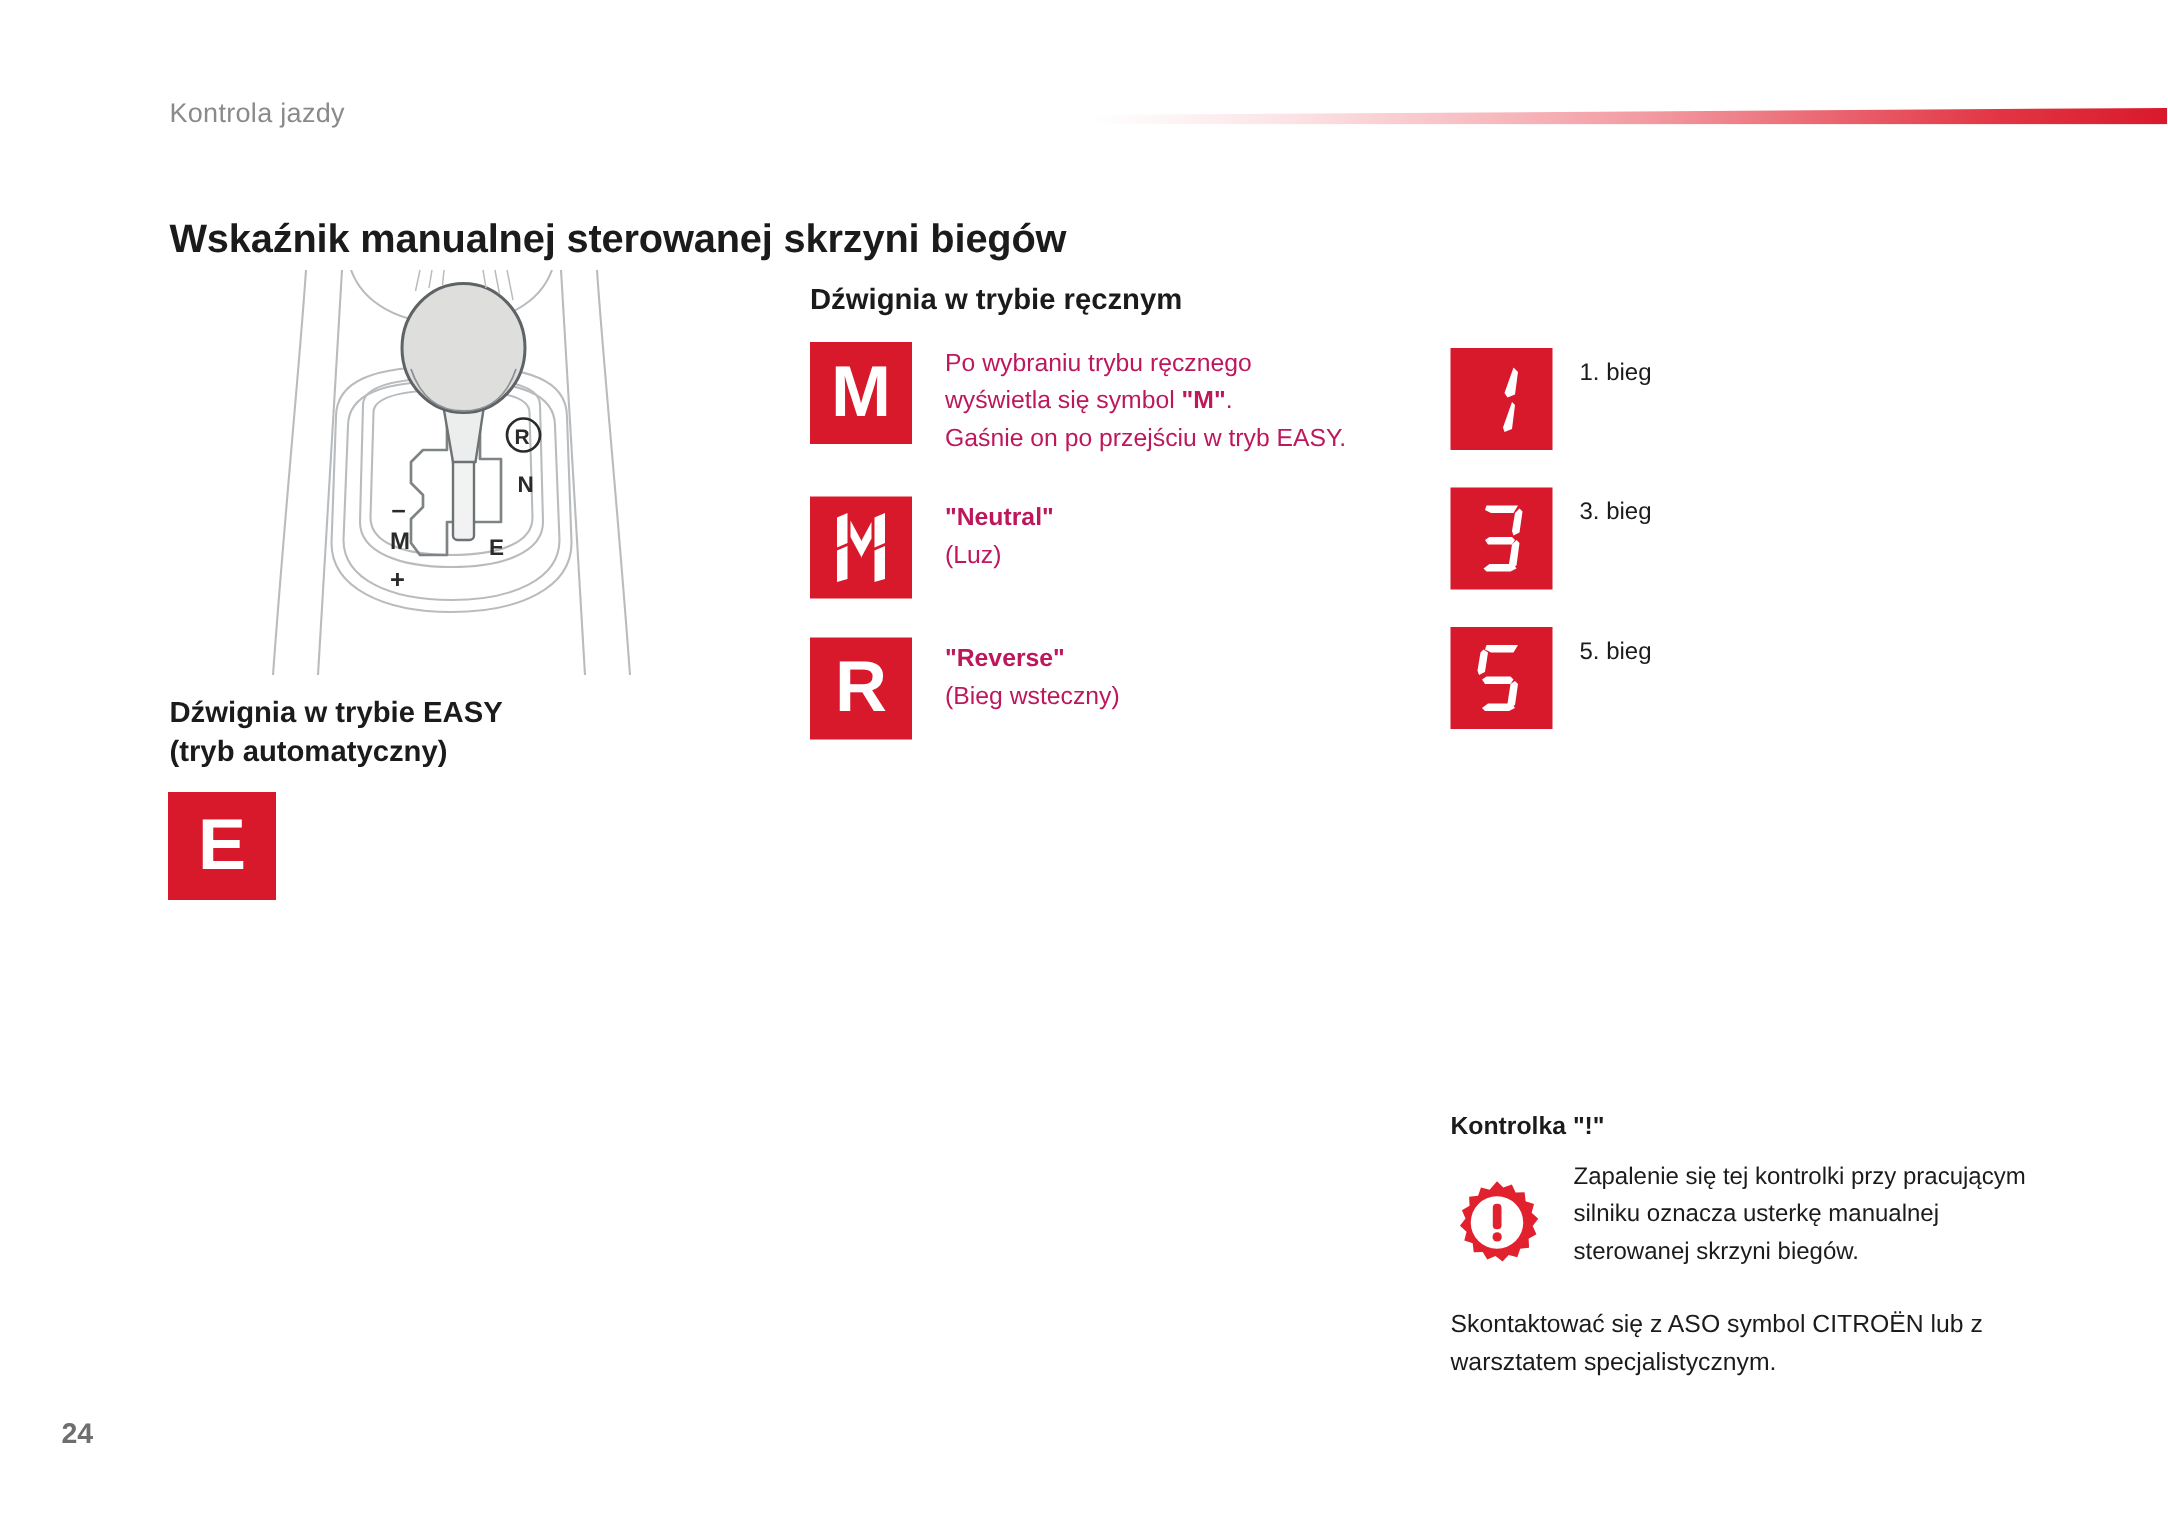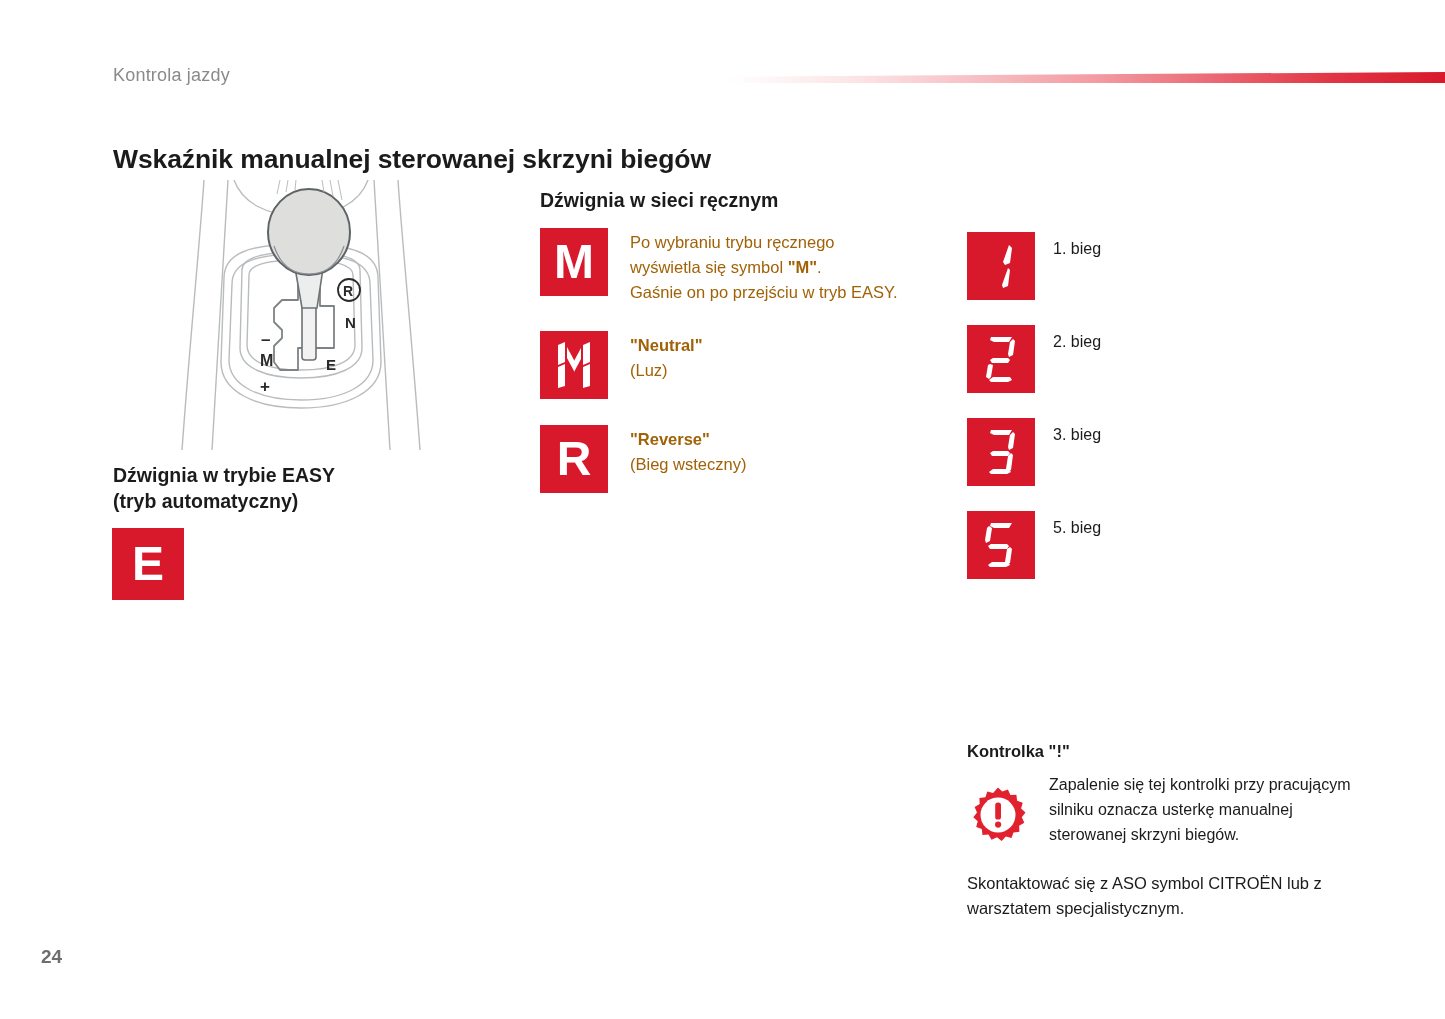--- a/index.html
+++ b/index.html
@@ -120,21 +120,21 @@
     font-weight: bold;
     font-size: 48px;
     line-height: 1;
   }
   .sym-tile svg { display: block; }
 
   
   .sym-text {
     font-size: 16.5px;
     line-height: 25px;
-    color: #a16207;
+    color: #be185d;
   }
   .sym-text b { font-weight: bold; }
 
   
   #gear-list {
     position: absolute;
     left: 967px; top: 232px;
     width: 300px;
   }
   .gear-row {
@@ -268,21 +268,21 @@
 
 <div id="easy-head" class="section-head">Dźwignia w trybie EASY
 (tryb automatyczny)</div>
 
 <div id="easy-row">
   <div class="sym-tile big">
     <span class="glyph">E</span>
   </div>
 </div>
 
-<div id="manual-head" class="section-head">Dźwignia w sieci ręcznym</div>
+<div id="manual-head" class="section-head">Dźwignia w trybie ręcznym</div>
 
 <div id="manual-list">
 
   <div class="manual-row">
     <div class="sym-tile">
       <span class="glyph">M</span>
     </div>
     <div class="sym-text">
       <span>Po wybraniu trybu ręcznego</span><br>
       <span>wyświetla się symbol </span><b>"M"</b><span>.</span><br>
@@ -327,34 +327,20 @@
       <svg width="30" height="50" viewBox="0 0 30 50">
         <g fill="#ffffff">
           <polygon points="23,4 26,7 24,22 19,24 17,21"></polygon>
           <polygon points="22,27 24,29 22,45 17,47 16,44"></polygon>
         </g>
       </svg>
     </div>
     <div class="gear-label">1. bieg</div>
   </div>
 
-  <div class="gear-row">
-    <div class="gear-tile">
-      <svg width="34" height="50" viewBox="0 0 34 50">
-        <g fill="#ffffff">
-          <polygon points="7,3 28,3 25,8 10,8 6,6"></polygon>
-          <polygon points="29,5 31,7 29,21 25,23 24,20 26,8"></polygon>
-          <polygon points="9,24 24,24 26,26 24,29 8,29 6,26"></polygon>
-          <polygon points="6,30 9,31 7,43 5,45 2,43 4,31"></polygon>
-          <polygon points="5,46 9,43 26,43 28,46 24,48 7,48"></polygon>
-        </g>
-      </svg>
-    </div>
-    <div class="gear-label">2. bieg</div>
-  </div>
 
   <div class="gear-row">
     <div class="gear-tile">
       <svg width="34" height="50" viewBox="0 0 34 50">
         <g fill="#ffffff">
           <polygon points="7,3 28,3 25,8 10,8 6,6"></polygon>
           <polygon points="29,5 31,7 29,21 25,23 24,20 26,8"></polygon>
           <polygon points="9,24 24,24 26,26 24,29 8,29 6,26"></polygon>
           <polygon points="27,26 29,28 27,43 23,45 22,42 24,29"></polygon>
           <polygon points="5,45 9,42 25,42 27,45 23,47 7,47"></polygon>

